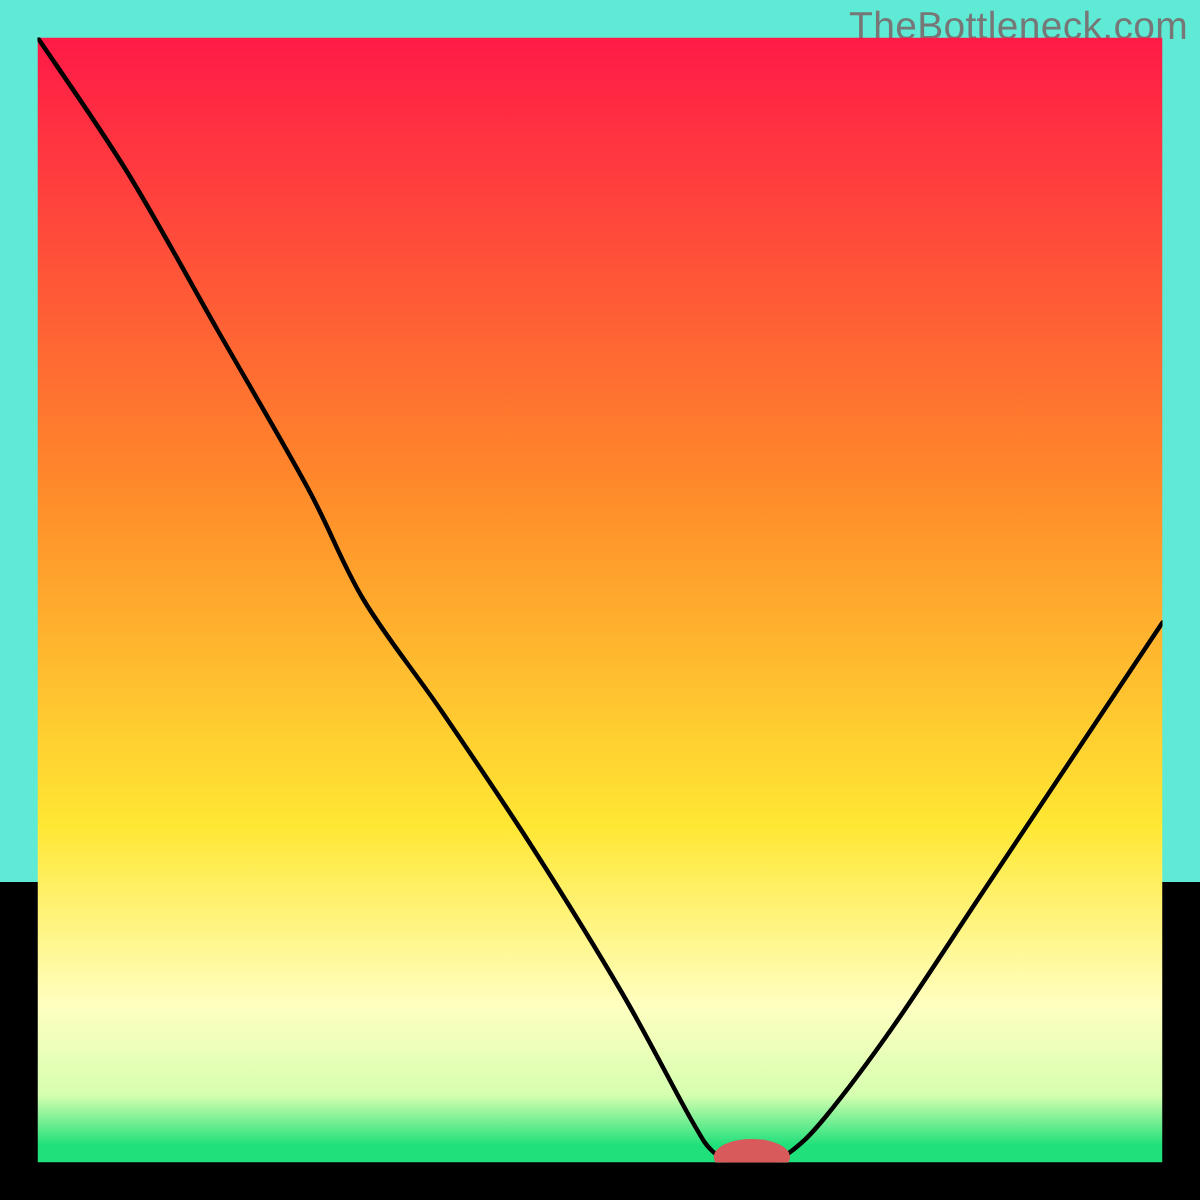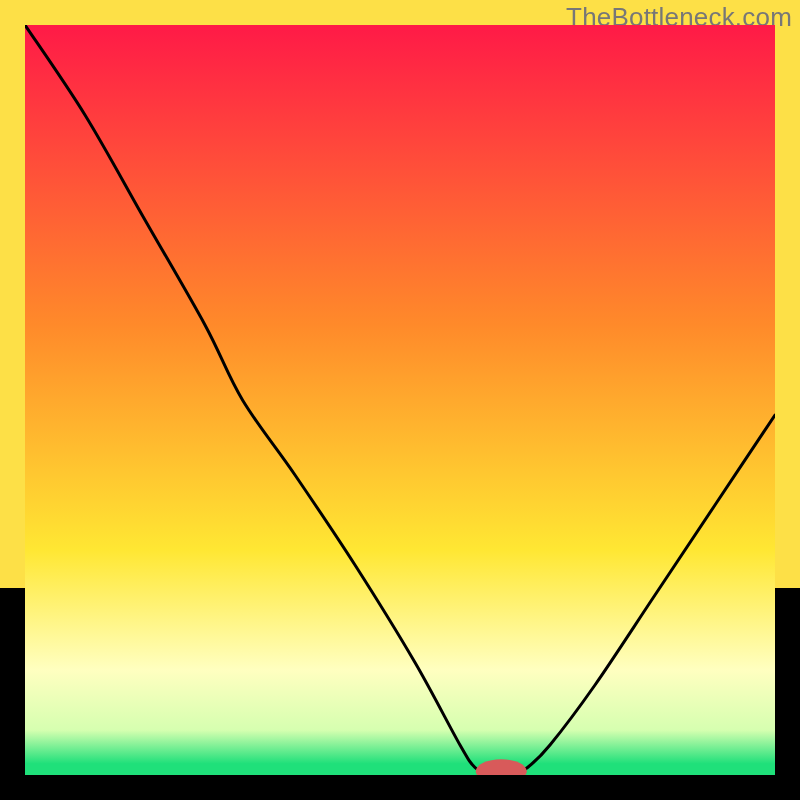--- a/index.html
+++ b/index.html
@@ -10,21 +10,21 @@
     background: #000;
     overflow: hidden;
     font-family: Arial, Helvetica, sans-serif;
   }
   .frame {
     position: absolute;
     left: 0;
     top: 0;
     width: 800px;
     height: 588px;
-    background: #fde047;
+    background: #5eead4;
   }
   .plot {
     position: absolute;
     left: 25px;
     top: 25px;
     width: 750px;
     height: 750px;
   }
   .watermark {
     position: absolute;

